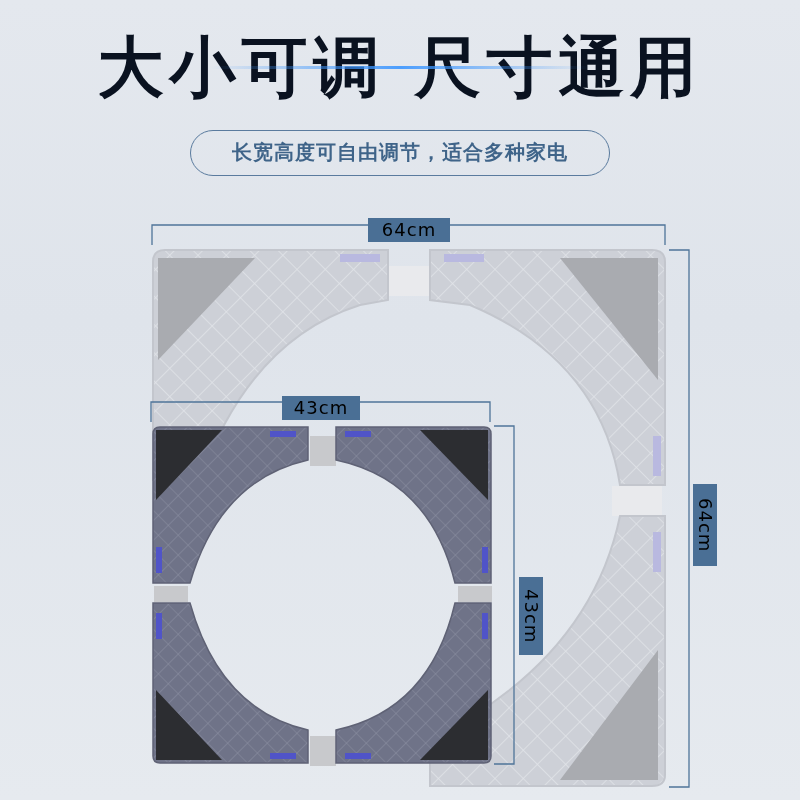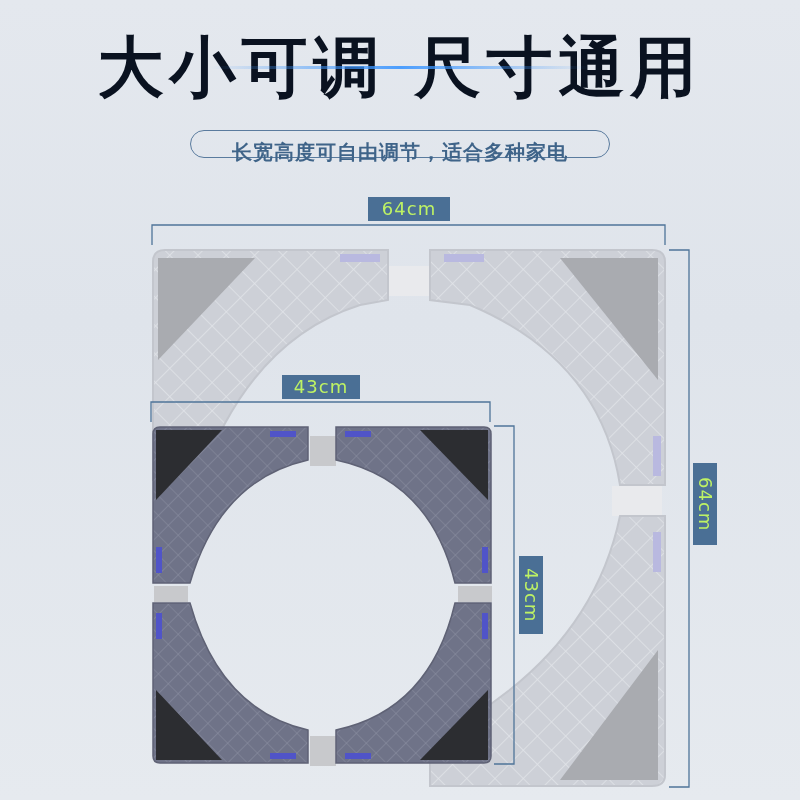--- a/index.html
+++ b/index.html
@@ -3,25 +3,25 @@
 <meta charset="utf-8">
 <style>
   html,body{margin:0;padding:0;}
   body{width:800px;height:800px;overflow:hidden;position:relative;
     background:linear-gradient(180deg,#e4e8ee 0%,#dfe4eb 40%,#e6eaef 100%);
     font-family:"DejaVu Sans","Liberation Sans",sans-serif;}
   .title{position:absolute;left:0;top:28px;width:800px;text-align:center;
     font-size:66px;font-weight:bold;color:#0a1220;letter-spacing:6px;line-height:80px;}
   .title .glow{position:absolute;left:210px;top:38px;width:380px;height:3px;
     background:linear-gradient(90deg,rgba(40,120,220,0) 0%,rgba(60,150,255,0.9) 50%,rgba(40,120,220,0) 100%);}
-  .pill{position:absolute;left:190px;top:130px;width:420px;height:28px;border:1.5px solid #5a7b9e;
+  .pill{position:absolute;left:190px;top:130px;width:420px;height:46px;border:1.5px solid #5a7b9e;
     border-radius:24px;box-sizing:border-box;text-align:center;line-height:43px;
     font-size:20px;color:#3f6489;font-weight:bold;letter-spacing:1px;}
-  .dim-label{position:absolute;background:#4a6f95;color:#bef264;font-size:18px;letter-spacing:1px;
-    text-align:center;box-sizing:border-box;}
+  .dim-label{position:absolute;background:#4a6f95;color:#000000;font-size:18px;letter-spacing:1px;
+    text-align:center;box-sizing:border-box;margin-top:21px;}
   .dim-label.v{writing-mode:vertical-rl;}
   svg{position:absolute;left:0;top:0;}
 </style>
 </head>
 <body>
 
 <div class="title">
   <span>大小可调 尺寸通用</span>
   <div class="glow"></div>
 </div>

